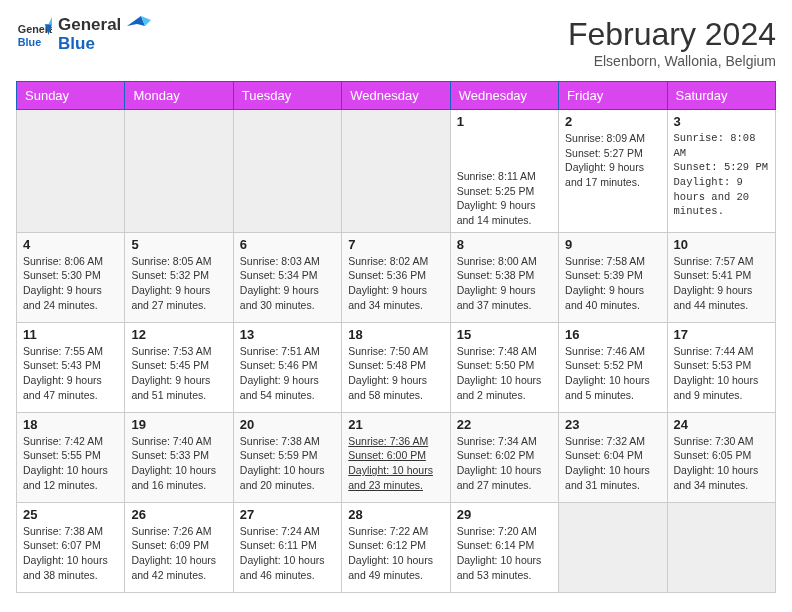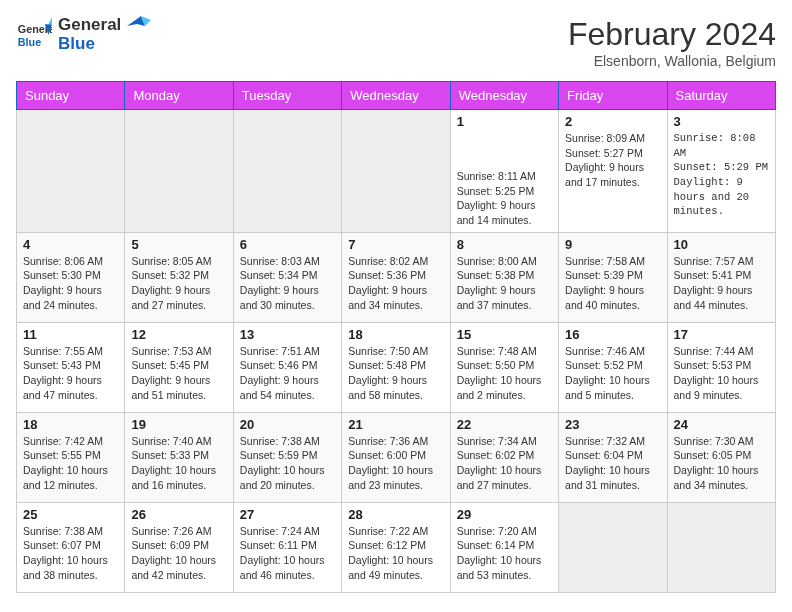--- a/index.html
+++ b/index.html
@@ -243,21 +243,21 @@
 Daylight: 10 hours and 16 minutes.</div>
         </td>
         <td>
           <div class="day-number">20</div>
           <div class="day-info" style="white-space: pre-line;">Sunrise: 7:38 AM
 Sunset: 5:59 PM
 Daylight: 10 hours and 20 minutes.</div>
         </td>
         <td>
           <div class="day-number">21</div>
-          <div class="day-info" style="white-space: pre-line;">Sunrise: 7:36 AM
+          <div class="day-info" style="white-space: pre-line; text-decoration: underline;">Sunrise: 7:36 AM
 Sunset: 6:00 PM
 Daylight: 10 hours and 23 minutes.</div>
         </td>
         <td>
           <div class="day-number">22</div>
           <div class="day-info" style="white-space: pre-line;">Sunrise: 7:34 AM
 Sunset: 6:02 PM
 Daylight: 10 hours and 27 minutes.</div>
         </td>
         <td>

